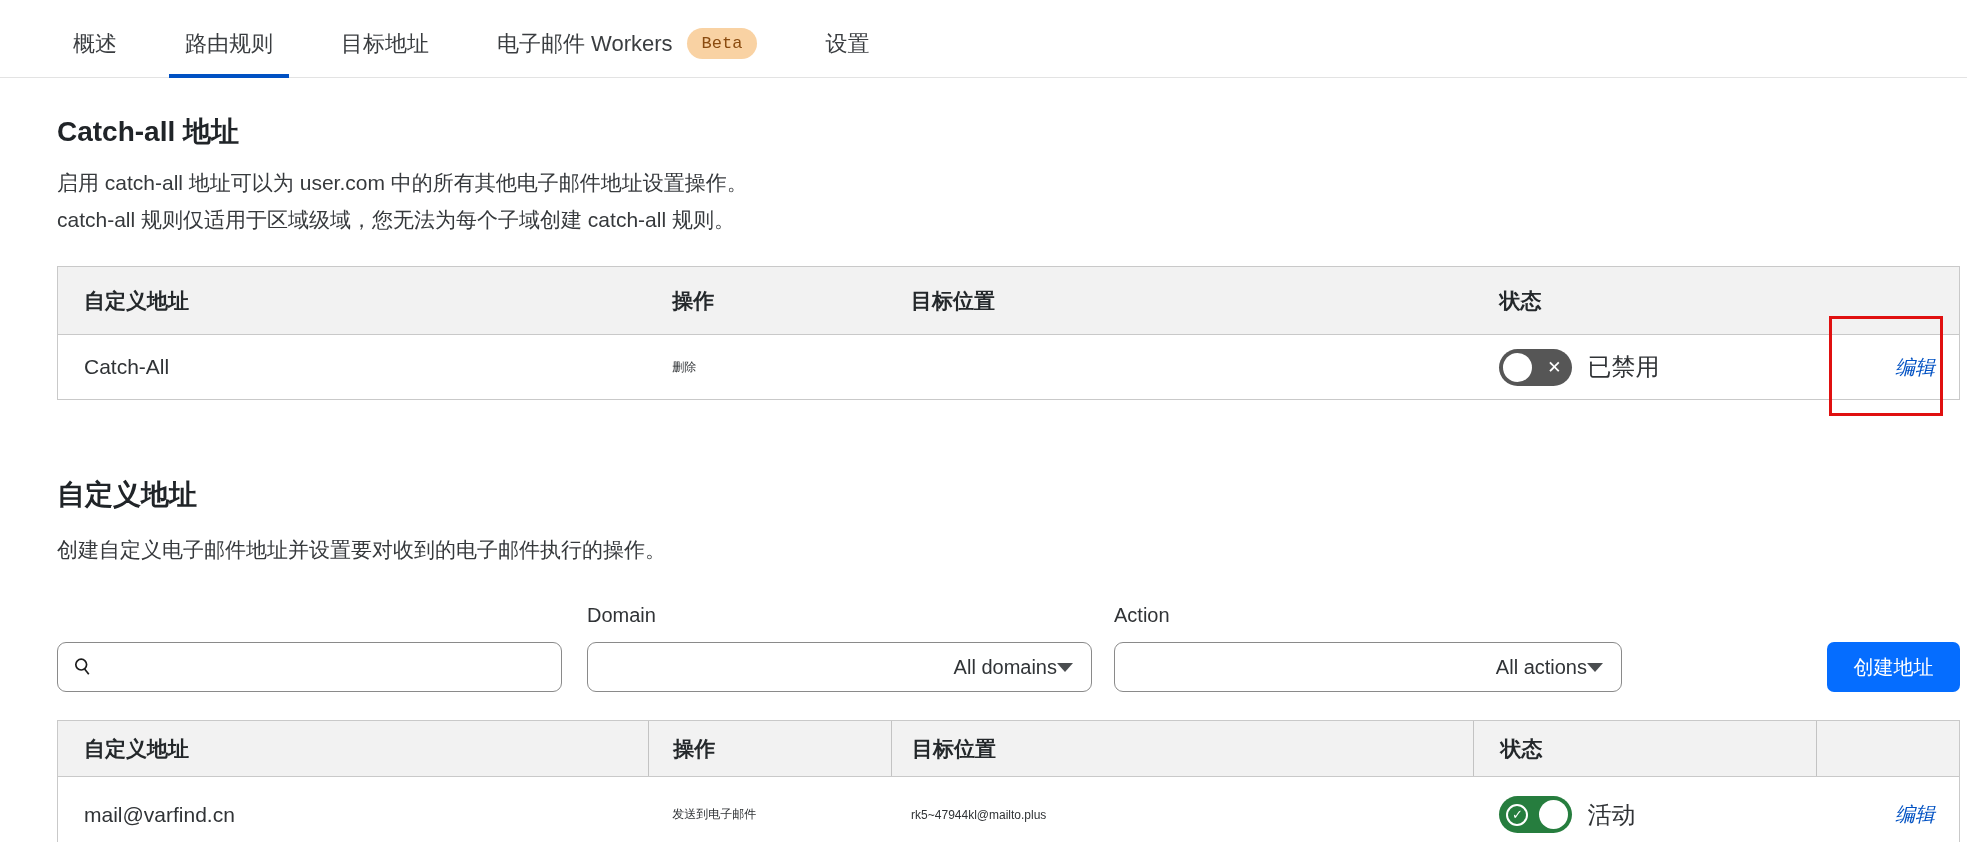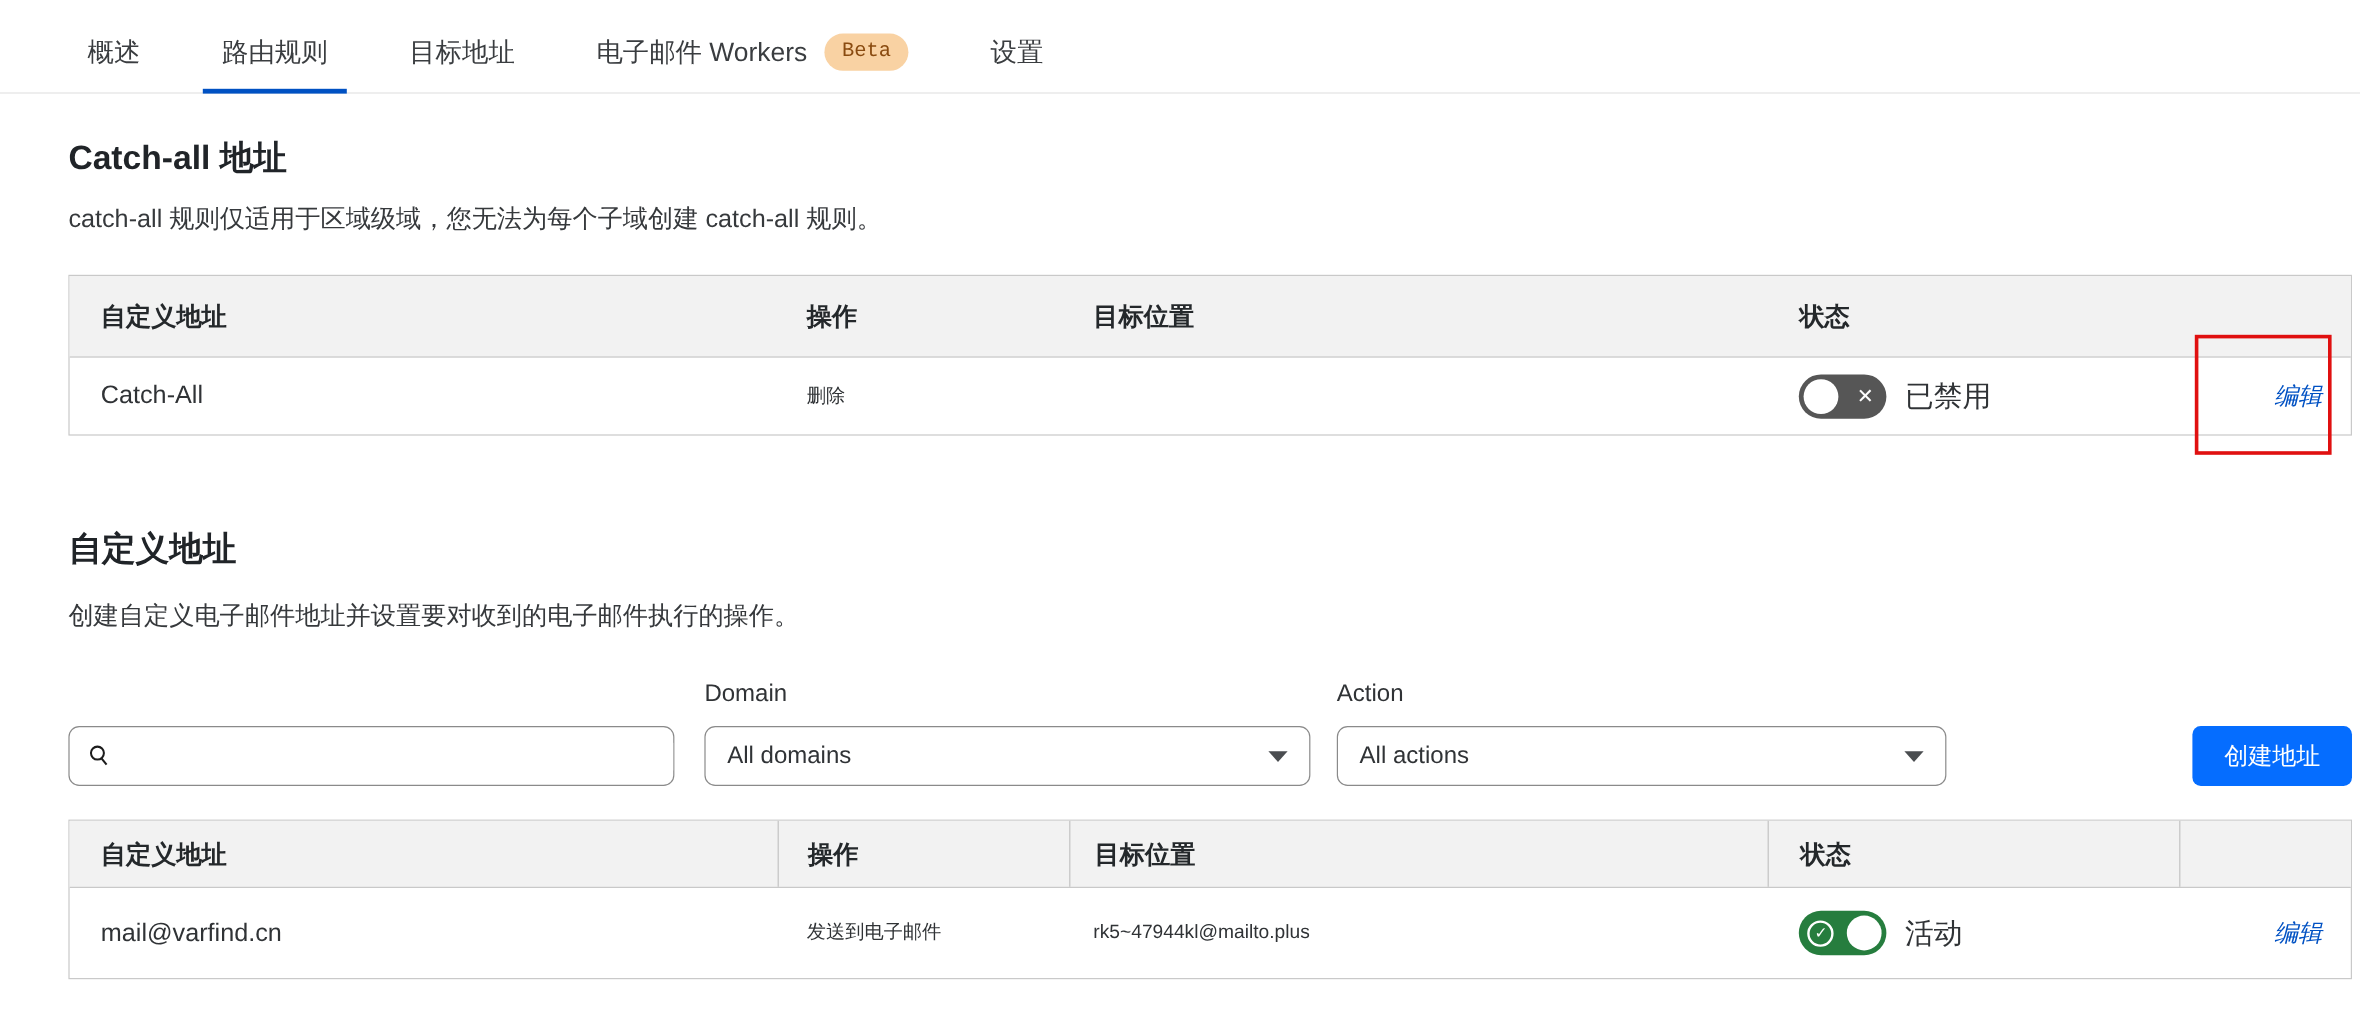--- a/index.html
+++ b/index.html
@@ -28,21 +28,21 @@
   .t1 .tbody { height:64px; }
   .t2 .thead { height:56px; }
   .t2 .tbody { height:75px; }
   .tbody { font-size:21px; }
   .c1 { width:591px; padding-left:26px; }
   .c2 { width:243px; padding-left:24px; }
   .c3 { width:583px; padding-left:20px; }
   .c4 { width:343px; padding-left:26px; }
   .c5 { width:143px; padding-right:24px; text-align:right; }
   .t2 .thead .c2, .t2 .thead .c3, .t2 .thead .c4, .t2 .thead .c5 { border-left:1px solid #c3c3c3; align-self:stretch; display:flex; align-items:center; }
-  .cell-action, .cell-dest { font-size:16px; }
+  .cell-action, .cell-dest { font-size:12px; }
   .link { color:#0051c3; font-size:20px; text-decoration:none; cursor:pointer;font-style:italic; }
 
   
   .status { display:flex; align-items:center; gap:15px; }
   .status-label { font-size:24px; color:#303336; }
   .toggle { position:relative; width:73px; height:37px; border-radius:999px; cursor:pointer; flex:0 0 auto; }
   .toggle.off { background:#565656; }
   .toggle.off .knob { position:absolute; left:4px; top:4px; width:29px; height:29px; border-radius:50%; background:#fff; }
   .toggle.off .x-glyph { position:absolute; right:11px; top:50%; transform:translateY(-50%); color:#fff; font-size:17px; line-height:1; }
   .toggle.on { background:#267d3e; }
@@ -52,21 +52,21 @@
   
   .t1-wrap { position:relative; }
   .red-box { position:absolute; left:1772px; top:50px; width:114px; height:100px; border:3px solid #e01010; pointer-events:none; }
 
   
   .filters { display:flex; margin-top:40px; align-items:flex-end; }
   .fgroup { display:flex; flex-direction:column; }
   .flabel { font-size:20px; color:#303336; margin-bottom:15px; }
   .search-box { width:505px; height:50px; border:1px solid #8a8a8a; border-radius:9px; display:flex; align-items:center; padding-left:15px; background:#fff; }
   .search-box input { border:none; outline:none; font-size:20px; flex:1; margin-left:10px; font-family:inherit; }
-  .select { height:50px; border:1px solid #8a8a8a; border-radius:9px; display:flex; align-items:center; justify-content:space-between; padding:0 18px; font-size:20px; background:#fff; cursor:pointer; }
+  .select { height:50px; border:1px solid #8a8a8a; border-radius:9px; display:flex; align-items:center; justify-content:flex-end; padding:0 18px; font-size:20px; background:#fff; cursor:pointer; }
   .chev { width:0; height:0; border-left:8px solid transparent; border-right:8px solid transparent; border-top:9px solid #4a4d50; }
   .gd { margin-left:25px; } .ga { margin-left:22px; }
   .create-btn { margin-left:auto; width:133px; height:50px; background:#056dff; color:#fff; border:none; border-radius:7px; font-size:20px; font-family:inherit; cursor:pointer; }
 </style>
 </head>
 <body>
 
 <div class="page">
 
   <div class="tabbar">
@@ -83,20 +83,21 @@
       <span>电子邮件 Workers</span>
       <span class="beta-badge">Beta</span>
     </div>
     <div class="tab">
       <span>设置</span>
     </div>
   </div>
 
   <div class="h1">Catch-all 地址</div>
   <div class="desc">
+    <div>启用 catch-all 地址可以为 user.com 中的所有其他电子邮件地址设置操作。</div>
     <div>catch-all 规则仅适用于区域级域，您无法为每个子域创建 catch-all 规则。</div>
   </div>
 
   <div class="t1-wrap">
     <div class="tbl t1">
       <div class="trow thead">
         <div class="c1">自定义地址</div>
         <div class="c2">操作</div>
         <div class="c3">目标位置</div>
         <div class="c4">状态</div>

